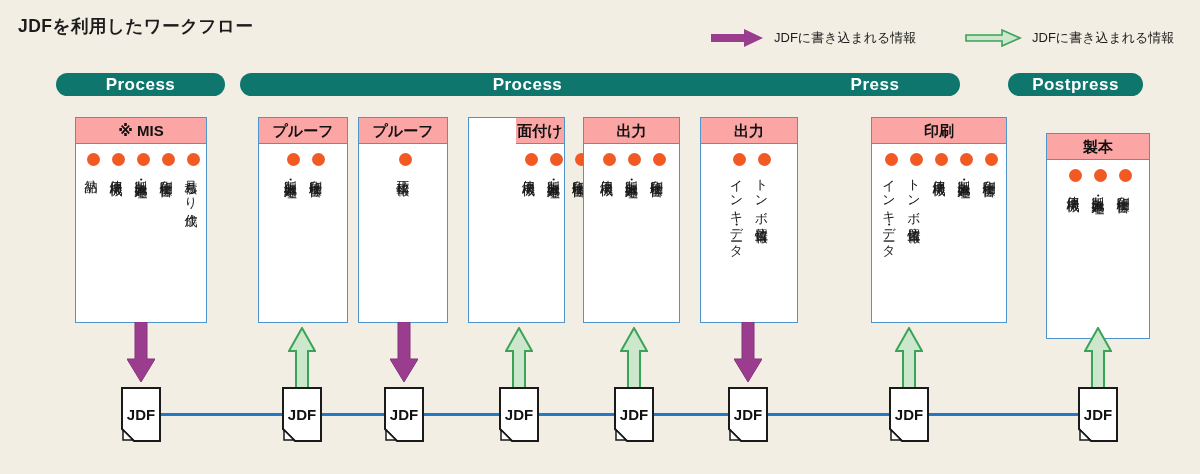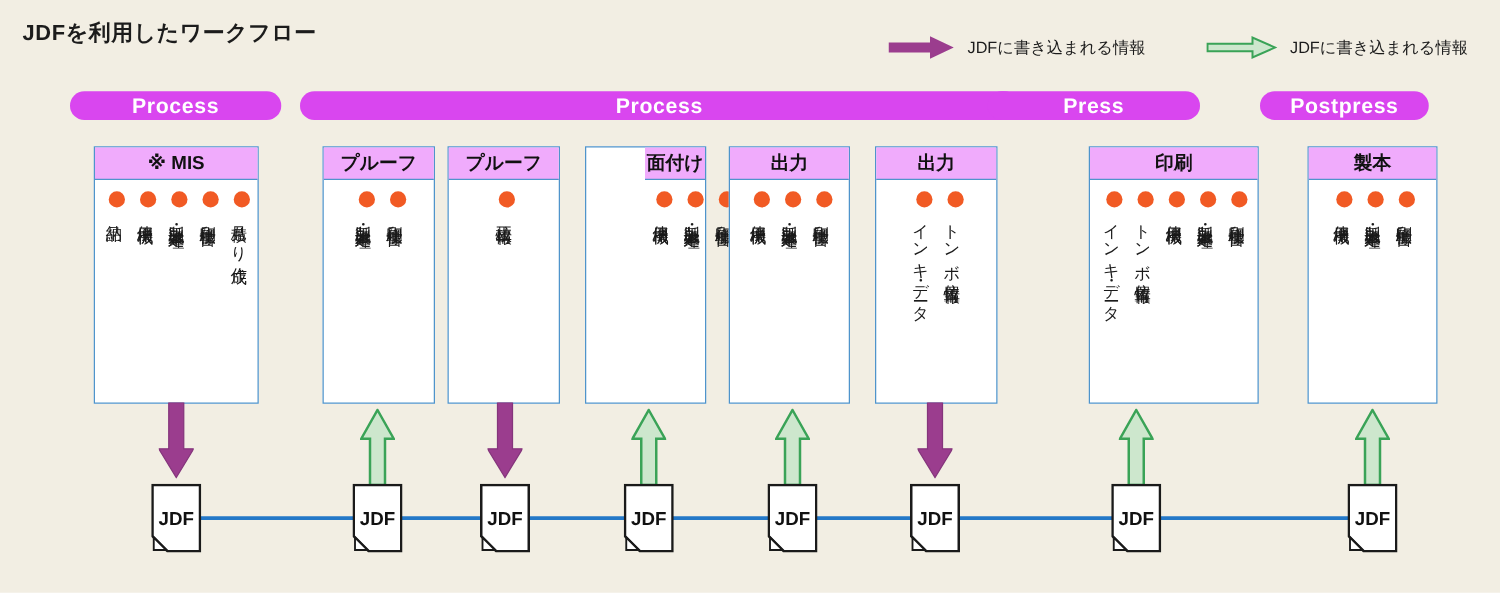--- a/index.html
+++ b/index.html
@@ -4,25 +4,25 @@
 <style>
   html,body{margin:0;padding:0;}
   body{font-family:"Liberation Sans","DejaVu Sans",sans-serif;}
   .canvas{position:relative;width:1200px;height:474px;background:#f2eee3;overflow:hidden;}
   .title{position:absolute;left:18px;top:14px;font-size:17.5px;font-weight:bold;color:#1c1c1c;letter-spacing:.5px;text-align:center;}
   .legend{position:absolute;left:0;top:0;width:100%;height:60px;}
   .legend-item{position:absolute;display:flex;align-items:center;gap:10px;}
   .legend-item .lab{font-size:13px;color:#1c1c1c;font-weight:500;}
   .legend-write{left:710px;top:28px;}
   .legend-read{left:965px;top:28px;}
-  .phase-bar{position:absolute;top:73px;height:23px;background:#d946ef;border-radius:12px;
+  .phase-bar{position:absolute;top:73px;height:23px;background:#0f766e;border-radius:12px;
              text-align:center;line-height:23px;}
   .phase-bar span{color:#ffffff;font-weight:bold;font-size:17px;letter-spacing:.5px;}
   .box{position:absolute;top:117px;height:206px;background:#ffffff;border:1.5px solid #4f94cb;box-sizing:border-box;}
-  .box-header{height:26px;line-height:25px;background:#f0abfc;border-bottom:1.5px solid #4f94cb;
+  .box-header{height:26px;line-height:25px;background:#fca5a5;border-bottom:1.5px solid #4f94cb;
               text-align:center;font-size:15px;font-weight:bold;color:#111;box-sizing:border-box;}
   .box-body{text-align:center;padding-top:9px;}
   .cols{display:inline-block;writing-mode:vertical-rl;text-align:initial;}
   .item{line-height:25px;font-size:13px;color:#1a1a1a;font-weight:500;letter-spacing:1px;white-space:nowrap;}
   .dot{display:inline-block;width:13px;height:13px;border-radius:50%;background:#f15a24;
        vertical-align:middle;margin-bottom:4px;}
   .arrow{position:absolute;width:28px;}
   .arrow-down{top:322px;height:61px;}
   .arrow-up{top:327px;height:62px;}
   .jdf-icon{position:absolute;top:387px;width:40px;height:55px;z-index:2;text-align:center;}
@@ -78,21 +78,21 @@
         <div class="box-body"><div class="cols"><div class="item"><span class="dot"></span><span>印刷仕様書</span></div><div class="item"><span class="dot"></span><span>製版・製本処理</span></div><div class="item"><span class="dot"></span><span>使用機械</span></div></div></div>
       </div>
       <div class="box" style="left: 700px; width: 98px;">
         <div class="box-header">出力</div>
         <div class="box-body"><div class="cols"><div class="item"><span class="dot"></span><span>トンボ位置情報</span></div><div class="item"><span class="dot"></span><span>インキ・データ</span></div></div></div>
       </div>
       <div class="box" style="left: 871px; width: 136px;">
         <div class="box-header">印刷</div>
         <div class="box-body"><div class="cols"><div class="item"><span class="dot"></span><span>印刷仕様書</span></div><div class="item"><span class="dot"></span><span>製版・製本処理</span></div><div class="item"><span class="dot"></span><span>使用機械</span></div><div class="item"><span class="dot"></span><span>トンボ位置情報</span></div><div class="item"><span class="dot"></span><span>インキ・データ</span></div></div></div>
       </div>
-      <div class="box" style="left: 1046px; width: 104px;">
+      <div class="box" style="left: 1046px; width: 104px; margin-top: 16px;">
         <div class="box-header">製本</div>
         <div class="box-body"><div class="cols"><div class="item"><span class="dot"></span><span>印刷仕様書</span></div><div class="item"><span class="dot"></span><span>製版・製本処理</span></div><div class="item"><span class="dot"></span><span>使用機械</span></div></div></div>
       </div>
     </div>
   <div id="flow-layer">
     <div class="jdf-line" id="jdf-line" style="left: 141px; width: 957px;"></div>
   <div class="arrow arrow-down" style="left: 127px;"><svg width="28" height="61" viewBox="0 0 28 61">
           <polygon points="8,0 20,0 20,37 28,37 14,60 0,37 8,37" fill="#9b3d8e" stroke="#85357c" stroke-width="1"></polygon>
         </svg></div>
       <div class="jdf-icon" style="left: 121px;"><svg width="40" height="55" viewBox="0 0 40 55">

